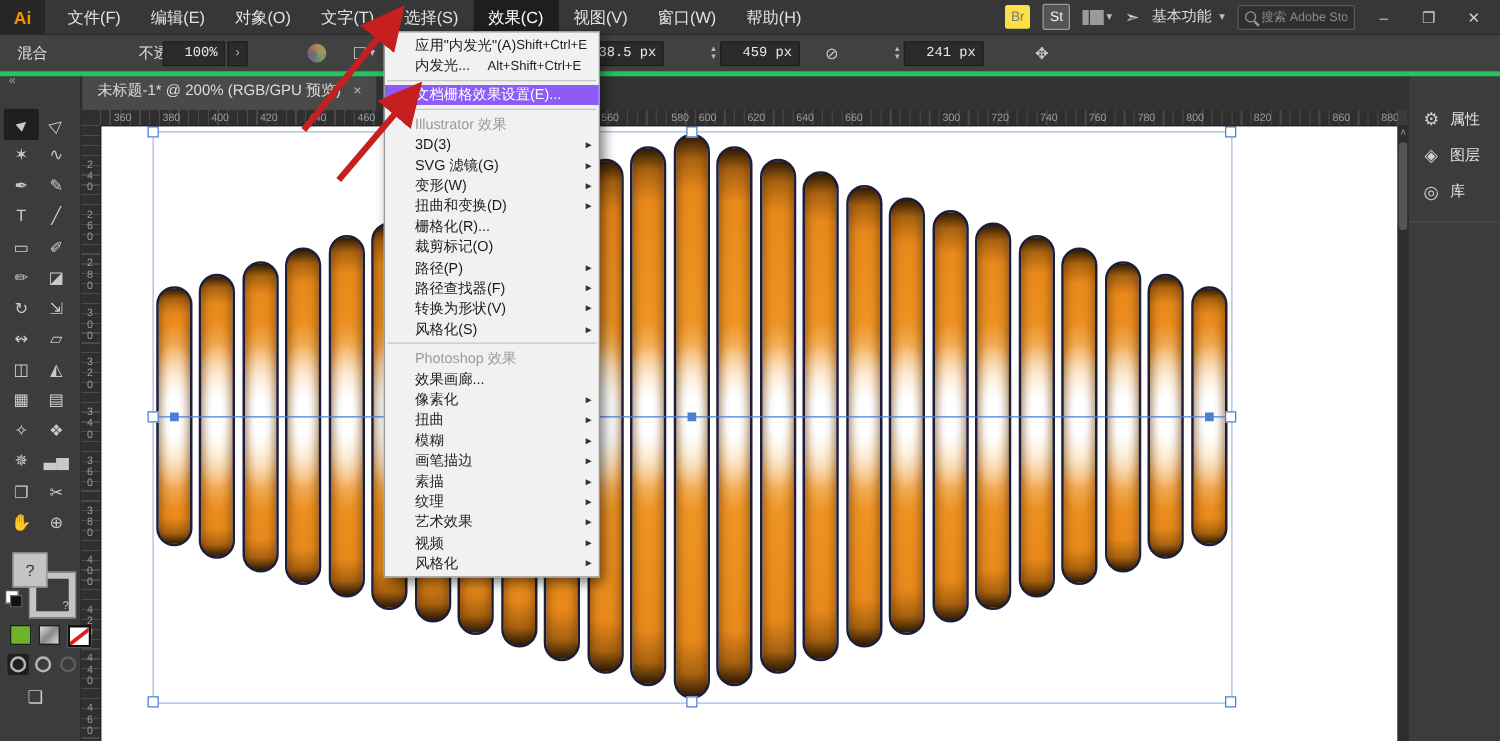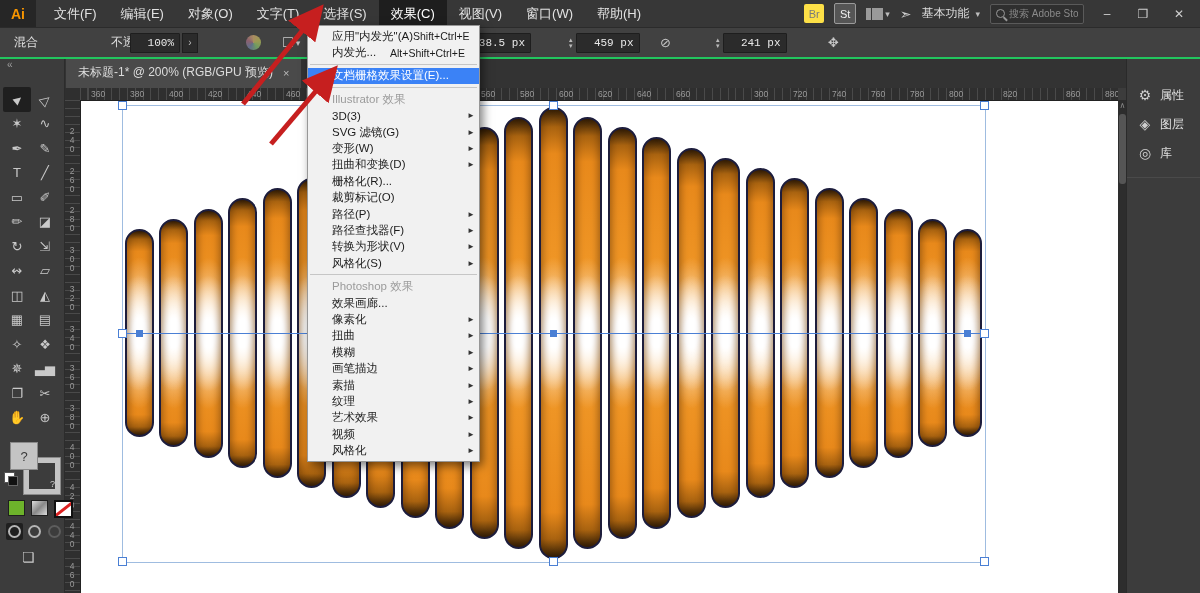--- a/index.html
+++ b/index.html
@@ -27,21 +27,21 @@
   .ws-label{color:#ddd;font-size:12px;}
   .searchbox{width:82px;height:18px;background:#2f2f2f;border:1px solid #5a5a5a;
              border-radius:2px;display:flex;align-items:center;gap:4px;padding:0 5px;}
   .mag{width:7px;height:7px;border:1.5px solid #999;border-radius:50%;position:relative;flex:0 0 auto;}
   .mag::after{content:"";position:absolute;width:5px;height:1.5px;background:#999;
               transform:rotate(45deg);right:-4px;bottom:-2px;}
   .search-ph{color:#8a8a8a;font-size:10px;white-space:nowrap;overflow:hidden;}
   .winbtn{color:#cfcfcf;font-size:12px;width:26px;text-align:center;}
   
   .controlbar{position:absolute;left:0;top:28px;right:0;height:29px;background:#414141;
-              z-index:10;border-bottom:2px solid #22c55e;color:#e0e0e0;font-size:12px;}
+              z-index:10;border-bottom:4px solid #22c55e;color:#e0e0e0;font-size:12px;}
   .cb{position:absolute;top:0;height:100%;display:flex;align-items:center;}
   .cb-label{white-space:nowrap;}
   .cb-label.link{margin-left:43px;}
   .vbox{background:#2b2b2b;border:1px solid #1e1e1e;border-radius:1px;height:18px;
         display:flex;align-items:center;justify-content:flex-end;padding:0 5px;
         color:#e8e8e8;font-size:11px;font-family:"Liberation Mono","DejaVu Sans Mono",monospace;}
   .mini-btn{width:14px;height:18px;background:#2b2b2b;border:1px solid #1e1e1e;color:#bbb;
             display:flex;align-items:center;justify-content:center;font-size:10px;margin-left:2px;}
   .stepper{display:flex;flex-direction:column;line-height:6px;font-size:7px;color:#bbb;margin:0 3px;}
   .color-wheel{width:15px;height:15px;border-radius:50%;
@@ -121,21 +121,21 @@
   .dock-item{position:absolute;left:0;right:0;height:28px;display:flex;align-items:center;
              gap:7px;padding-left:10px;color:#e0e0e0;font-size:12px;}
   .dock-ic{color:#cfcfcf;font-size:14px;width:16px;text-align:center;}
   .dock-sep{position:absolute;left:0;right:0;top:120px;height:1px;background:#4a4a4a;}
   
   .effects-menu{position:absolute;left:307px;top:25px;width:173px;z-index:50;background:#f1f1f1;
                 border:1px solid #979797;box-shadow:3px 4px 9px rgba(0,0,0,.5);
                 padding:2px 0;box-sizing:border-box;}
   .m-row{position:relative;height:16.4px;display:flex;align-items:center;
          padding:0 14px 0 24px;font-size:11.5px;color:#1c1c1c;white-space:nowrap;}
-  .m-row.hl{background:#3b82f6;color:#fff;text-align:right;}
+  .m-row.hl{background:#8b5cf6;color:#fff;text-align:right;}
   .m-label{flex:0 0 auto;}
   .m-short{margin-left:auto;font-size:10.5px;color:#1c1c1c;}
   .m-arrow{position:absolute;right:4px;font-size:8px;color:#333;}
   .m-header{height:16.4px;display:flex;align-items:center;padding:0 24px;
             font-size:11.5px;color:#9b9b9b;}
   .m-sep{height:1px;background:#c6c6c6;margin:3px 2px;}
   
   .arrows{position:absolute;left:0;top:0;z-index:60;pointer-events:none;}
 </style>
 </head>
@@ -194,21 +194,21 @@
       <span class="hr-label" style="left: 47px;">380</span>
       <span class="hr-label" style="left: 86px;">400</span>
       <span class="hr-label" style="left: 125px;">420</span>
       <span class="hr-label" style="left: 164px;">440</span>
       <span class="hr-label" style="left: 203px;">460</span>
       <span class="hr-label" style="left: 242px;">480</span>
       <span class="hr-label" style="left: 281px;">500</span>
       <span class="hr-label" style="left: 320px;">520</span>
       <span class="hr-label" style="left: 359px;">540</span>
       <span class="hr-label" style="left: 398px;">560</span>
-      <span class="hr-label" style="left: 437px; text-align: right;">580</span>
+      <span class="hr-label" style="left: 454px; text-align: right;">580</span>
       <span class="hr-label" style="left: 476px;">600</span>
       <span class="hr-label" style="left: 515px;">620</span>
       <span class="hr-label" style="left: 554px;">640</span>
       <span class="hr-label" style="left: 593px;">660</span>
       <span class="hr-label" style="left: 660px; margin-top: 12px;">680</span>
       <span class="hr-label" style="left: 671px;">300</span>
       <span class="hr-label" style="left: 710px;">720</span>
       <span class="hr-label" style="left: 749px;">740</span>
       <span class="hr-label" style="left: 788px;">760</span>
       <span class="hr-label" style="left: 827px;">780</span>

